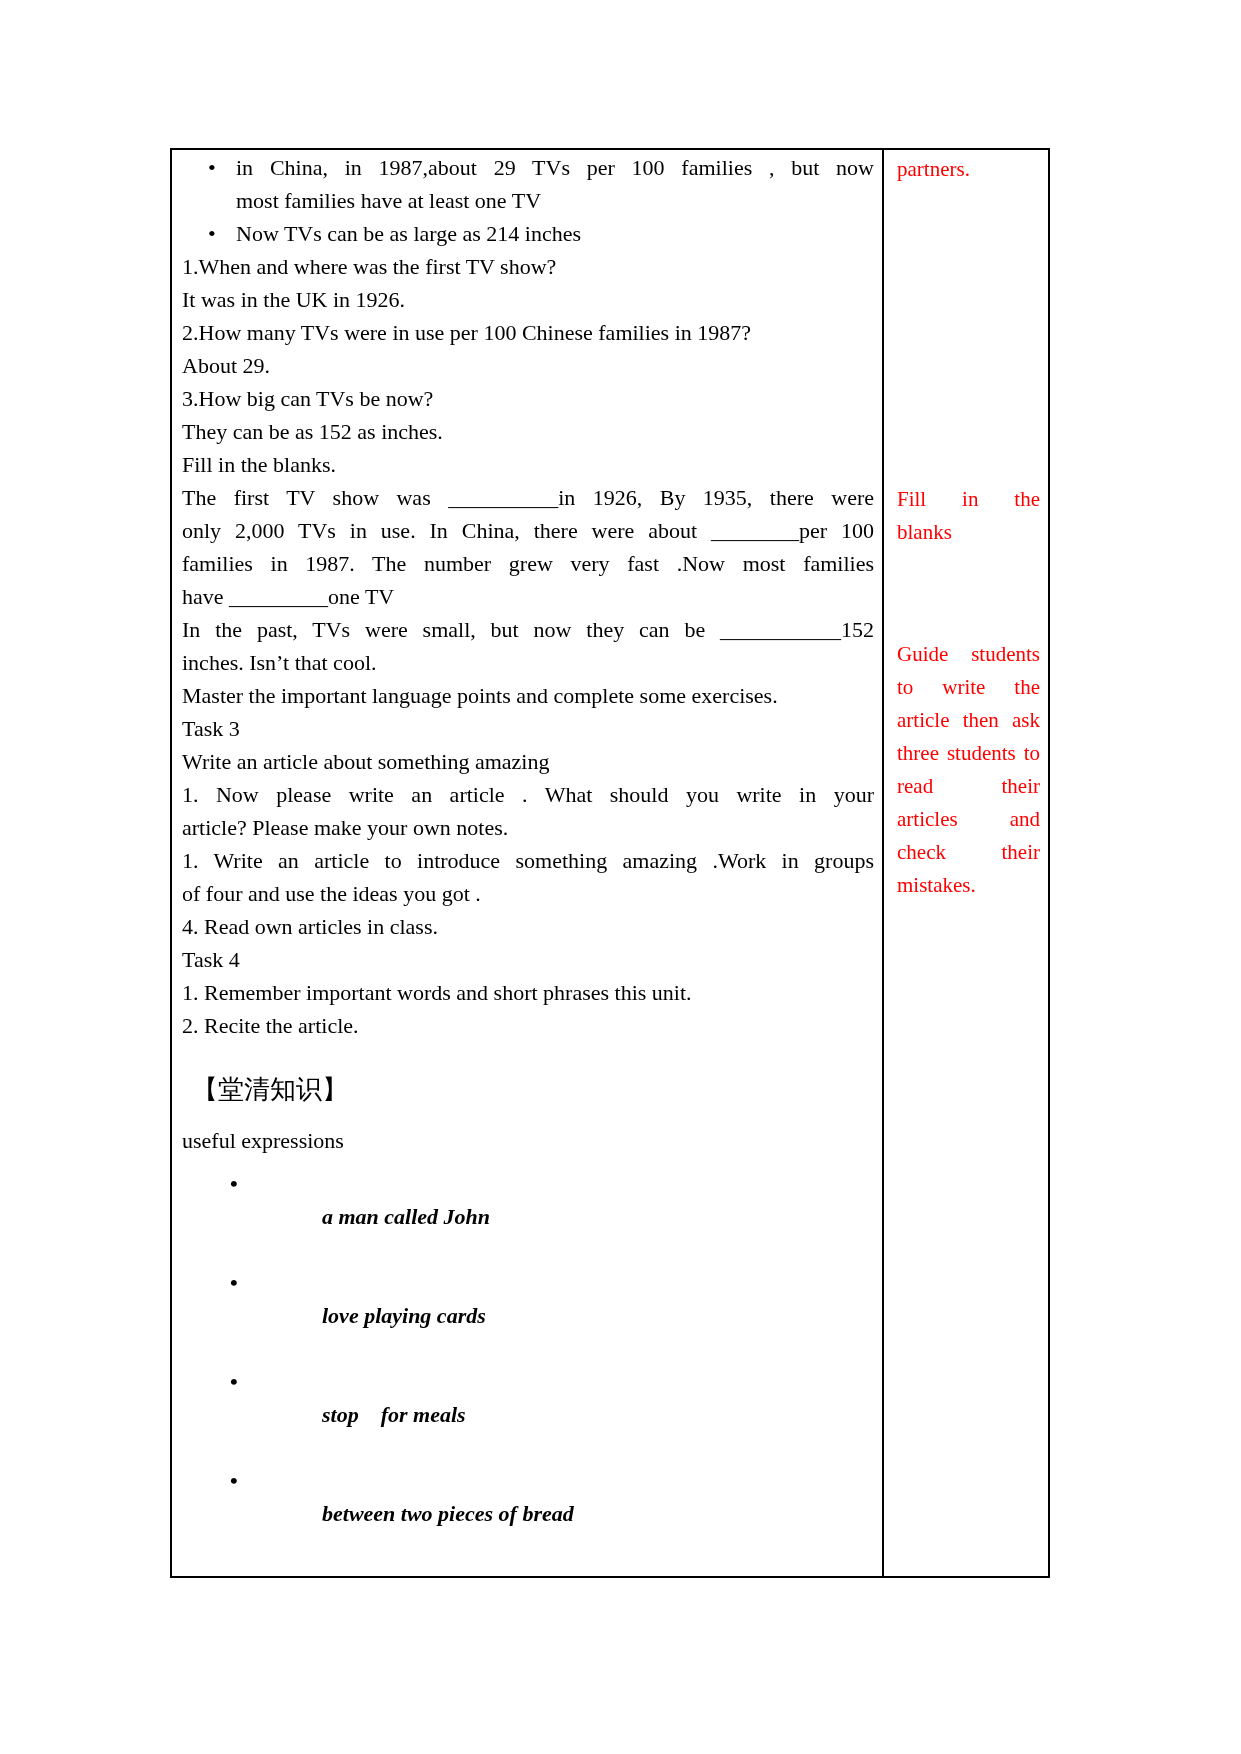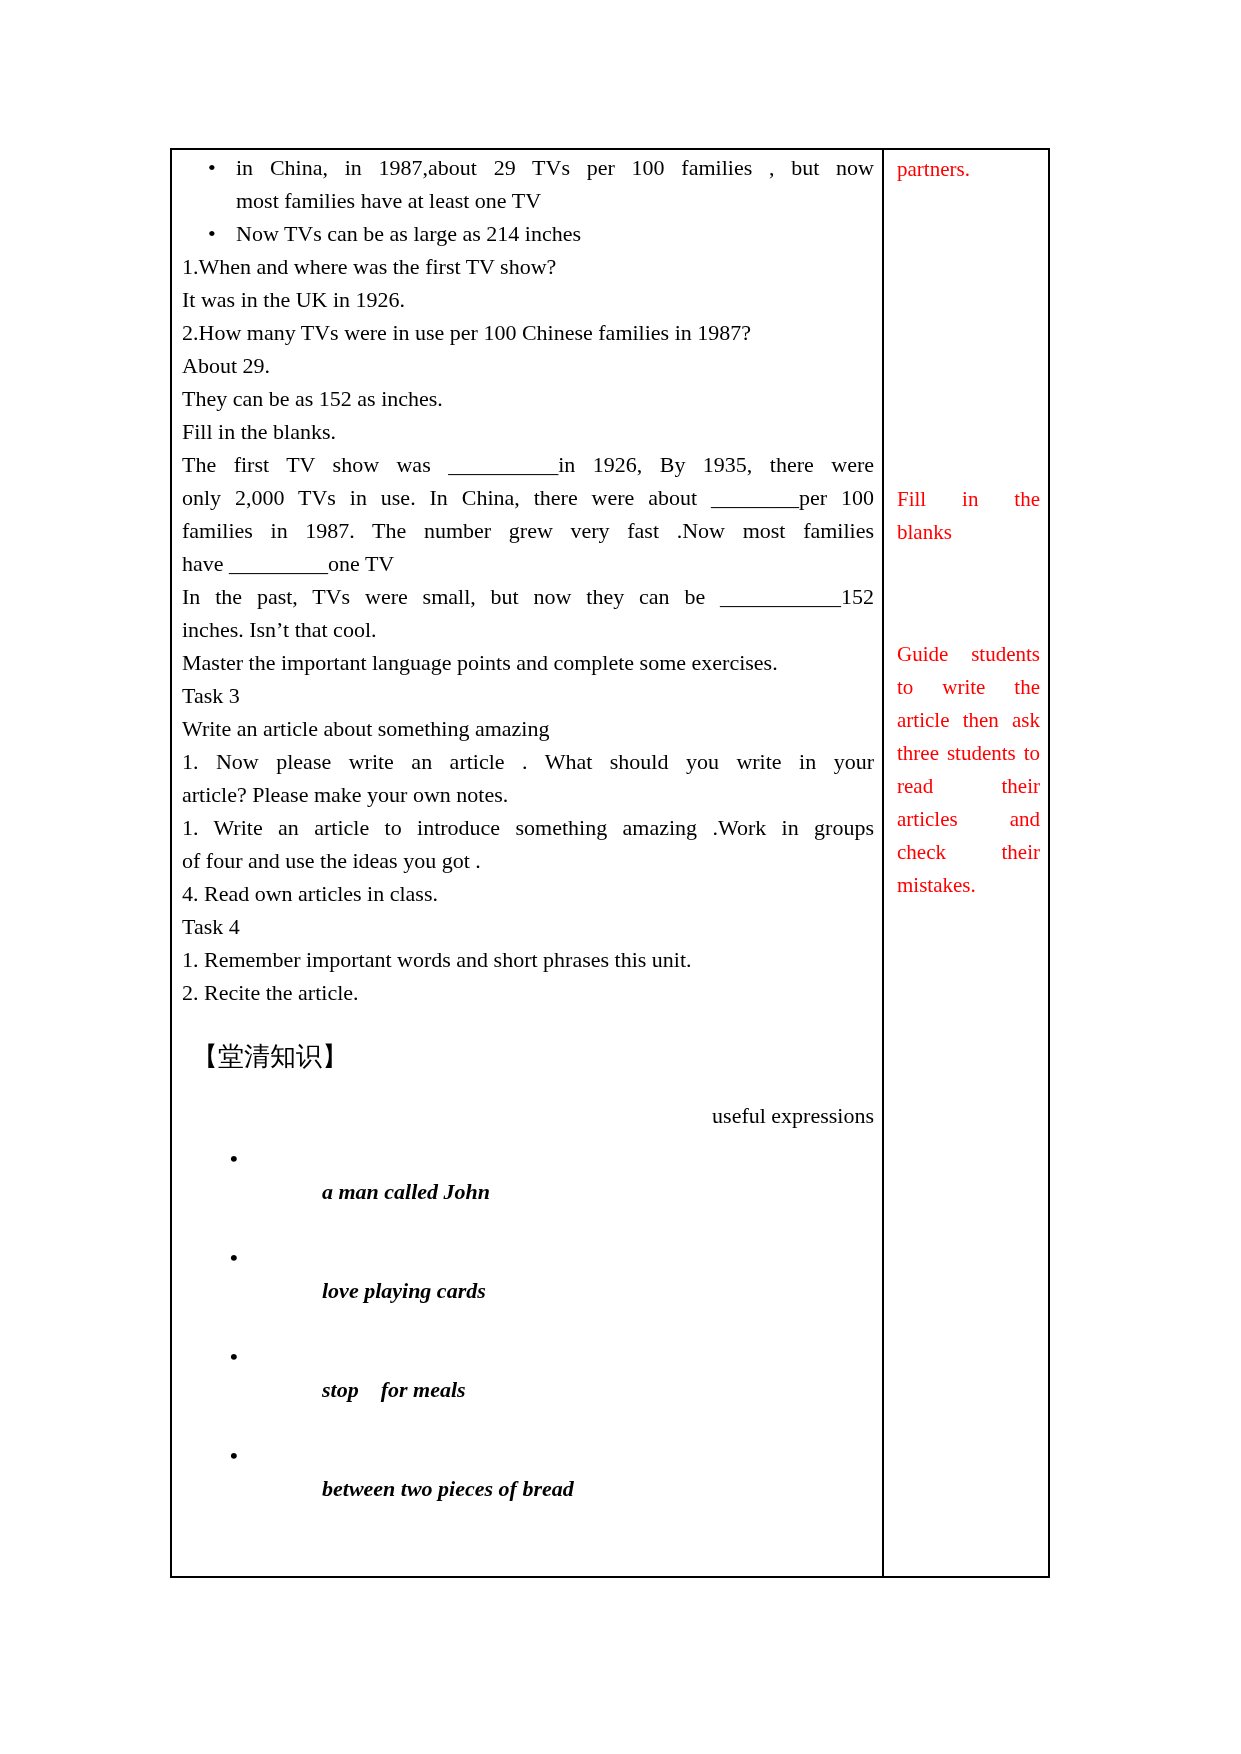--- a/index.html
+++ b/index.html
@@ -36,21 +36,21 @@
     color:#ff0000;
     overflow:hidden;
   }
   .line{line-height:33px;min-height:33px;}
   .j{text-align:justify;text-align-last:justify;}
   .bl{position:relative;padding-left:54px;}
   .bl .bullet{position:absolute;left:26px;top:0;}
   .bl .txt{display:block;}
   .h-cn{font-size:26px;line-height:44px;padding-left:10px;}
   .h-knowledge{margin-top:26px;}
-  .intro-line{margin-top:20px;line-height:33px;text-align:right;}
+  .intro-line{margin-top:12px;line-height:33px;}
   .expr-list{margin-top:10px;}
   .expr{position:relative;padding-left:85px;line-height:33px;min-height:33px;
         font-weight:bold;font-style:italic;white-space:pre-wrap;}
   .expr .bullet{position:absolute;left:48px;top:0;font-weight:bold;font-style:normal;}
   .note{position:absolute;left:6px;right:8px;line-height:33px;margin-left:7px;}
   .note-partners{top:3px;}
   .note-fill{top:333px;}
   .note-guide{top:488px;}
 </style>
 </head>
@@ -70,20 +70,21 @@
       </div>
       <div class="line bl">
         <span class="bullet">•</span>
         <span class="txt">Now TVs can be as large as 214 inches</span>
       </div>
 
       <div class="line">1.When and where was the first TV show?</div>
       <div class="line">It was in the UK in 1926.</div>
       <div class="line">2.How many TVs were in use per 100 Chinese families in 1987?</div>
       <div class="line">About 29.</div>
+      <div class="line">3.How big can TVs be now?</div>
       <div class="line">They can be as 152 as inches.</div>
       <div class="line">Fill in the blanks.</div>
 
       <div class="line j">The first TV show was __________in 1926, By 1935, there were</div>
       <div class="line j">only 2,000 TVs in use. In China, there were about ________per 100</div>
       <div class="line j">families in 1987. The number grew very fast .Now most families</div>
       <div class="line">have _________one TV</div>
       <div class="line j">In the past, TVs were small, but now they can be ___________152</div>
       <div class="line">inches. Isn’t that cool.</div>
 

